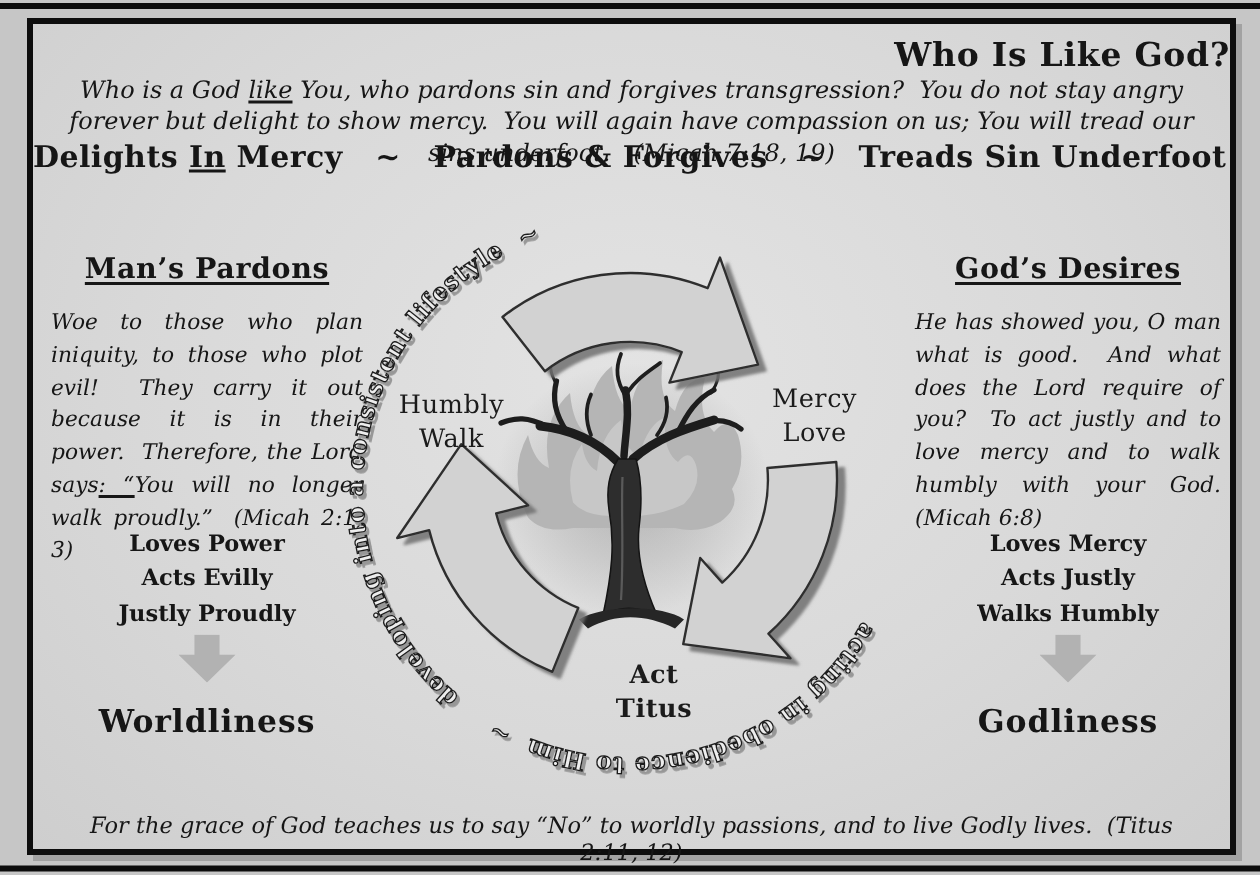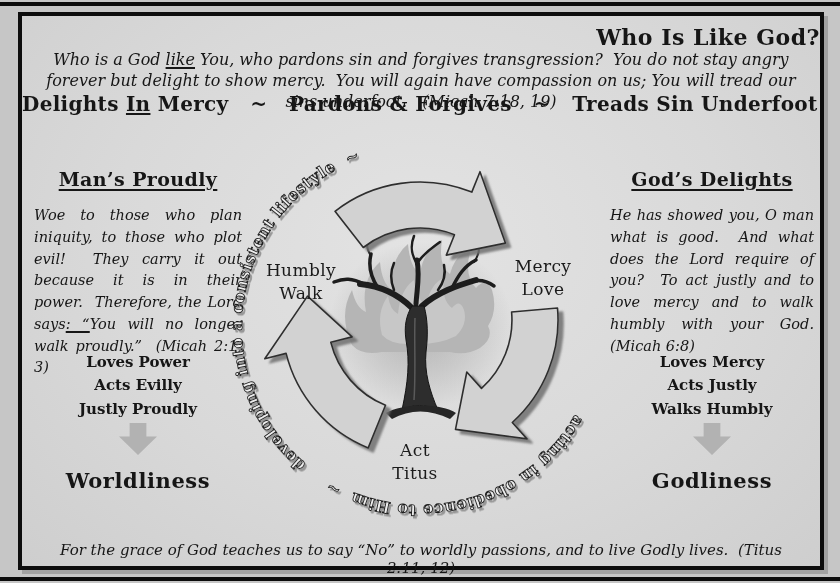--- a/index.html
+++ b/index.html
@@ -65,21 +65,21 @@
     position:absolute;top:300px;left:0;right:0;text-align:center;
     font-size:21px;font-weight:bold;letter-spacing:.6px;
   }
   .step-label{
     position:absolute;z-index:3;text-align:center;
     font-size:17px;line-height:1.35;color:#1b1b1b;letter-spacing:.4px;
   }
   .step-label span{display:block;}
   .step-walk{left:229px;top:243px;width:100px;}
   .step-love{left:471px;top:239px;width:100px;}
-  .step-act{left:343px;top:423px;width:100px;}
+  .step-act{left:364px;top:423px;width:100px;font-weight:bold;}
   .footer-quote{
     position:absolute;left:20px;right:20px;top:525px;text-align:center;
     font-size:15px;font-style:italic;
   }
   svg.diagram{position:absolute;left:0;top:0;z-index:2;pointer-events:none;}
   .ring-text{
     font-family:"DejaVu Serif","Liberation Serif",serif;
     font-size:16px;font-weight:bold;
     fill:#ededed;stroke:#1c1c1c;stroke-width:0.9px;
     letter-spacing:0.5px;
@@ -94,33 +94,33 @@
 
   <div class="frame">
 
     <div class="page-title">Who Is Like God?</div>
 
     <div class="head-quote"><span>Who is a God </span><span class="u">like</span><span> You, who pardons sin and forgives transgression?&nbsp; You do not stay angry forever but delight to show mercy.&nbsp; You will again have compassion on us; You will tread our sins underfoot.&nbsp;&nbsp; (Micah 7:18, 19)</span></div>
 
     <div class="tagline"><span>Delights </span><span class="u">In</span><span> Mercy&nbsp;&nbsp; ~&nbsp;&nbsp; Pardons &amp; Forgives&nbsp;&nbsp; ~&nbsp;&nbsp; Treads Sin Underfoot</span></div>
 
     <div class="col left">
-      <div class="col-head">Man’s Proudly</div>
+      <div class="col-head">Man’s Pardons</div>
       <div class="col-quote"><span>Woe to those who plan iniquity, to those who plot evil!&nbsp; They carry it out because it is in their power.&nbsp; Therefore, the Lord says</span><span class="u">:&nbsp;“</span><span>You will no longer walk proudly.”&nbsp; (Micah 2:1, 3)</span></div>
       <div class="traits">
         <div>Loves Power</div>
         <div>Acts Evilly</div>
         <div>Justly Proudly</div>
       </div>
       <div class="down-arrow"></div>
       <div class="result">Worldliness</div>
     </div>
 
     <div class="col right">
-      <div class="col-head">God’s Delights</div>
+      <div class="col-head">God’s Desires</div>
       <div class="col-quote">He has showed you, O man what is good.&nbsp; And what does the Lord require of you?&nbsp; To act justly and to love mercy and to walk humbly with your God. (Micah 6:8)</div>
       <div class="traits">
         <div>Loves Mercy</div>
         <div>Acts Justly</div>
         <div>Walks Humbly</div>
       </div>
       <div class="down-arrow"></div>
       <div class="result">Godliness</div>
     </div>
 

